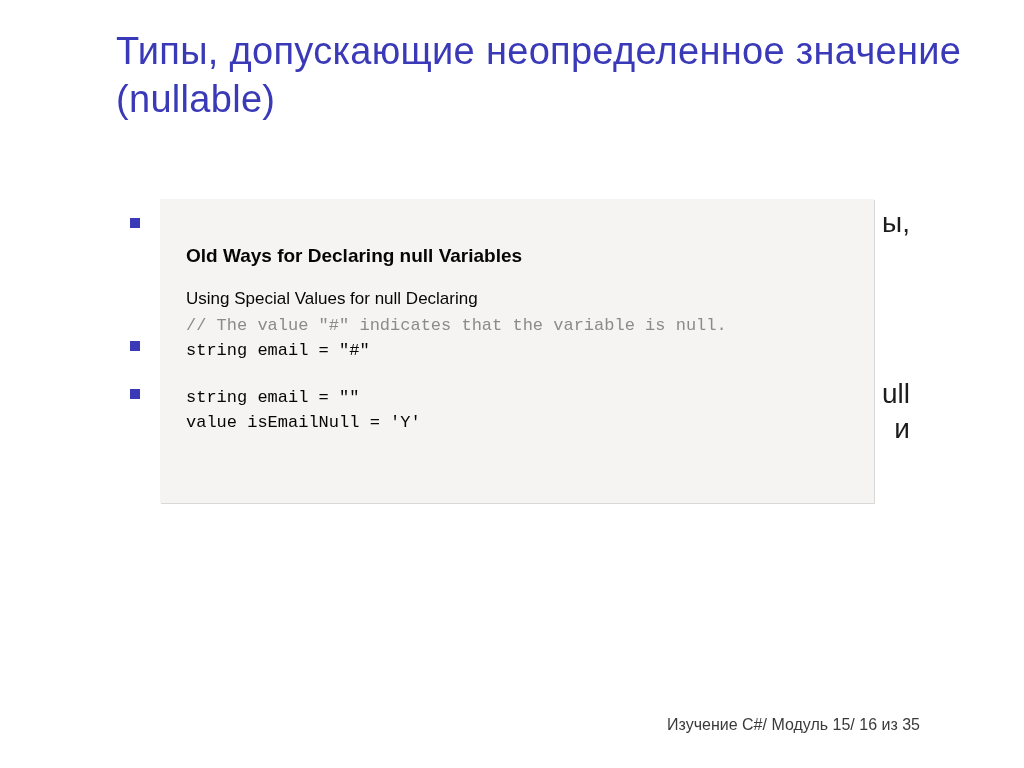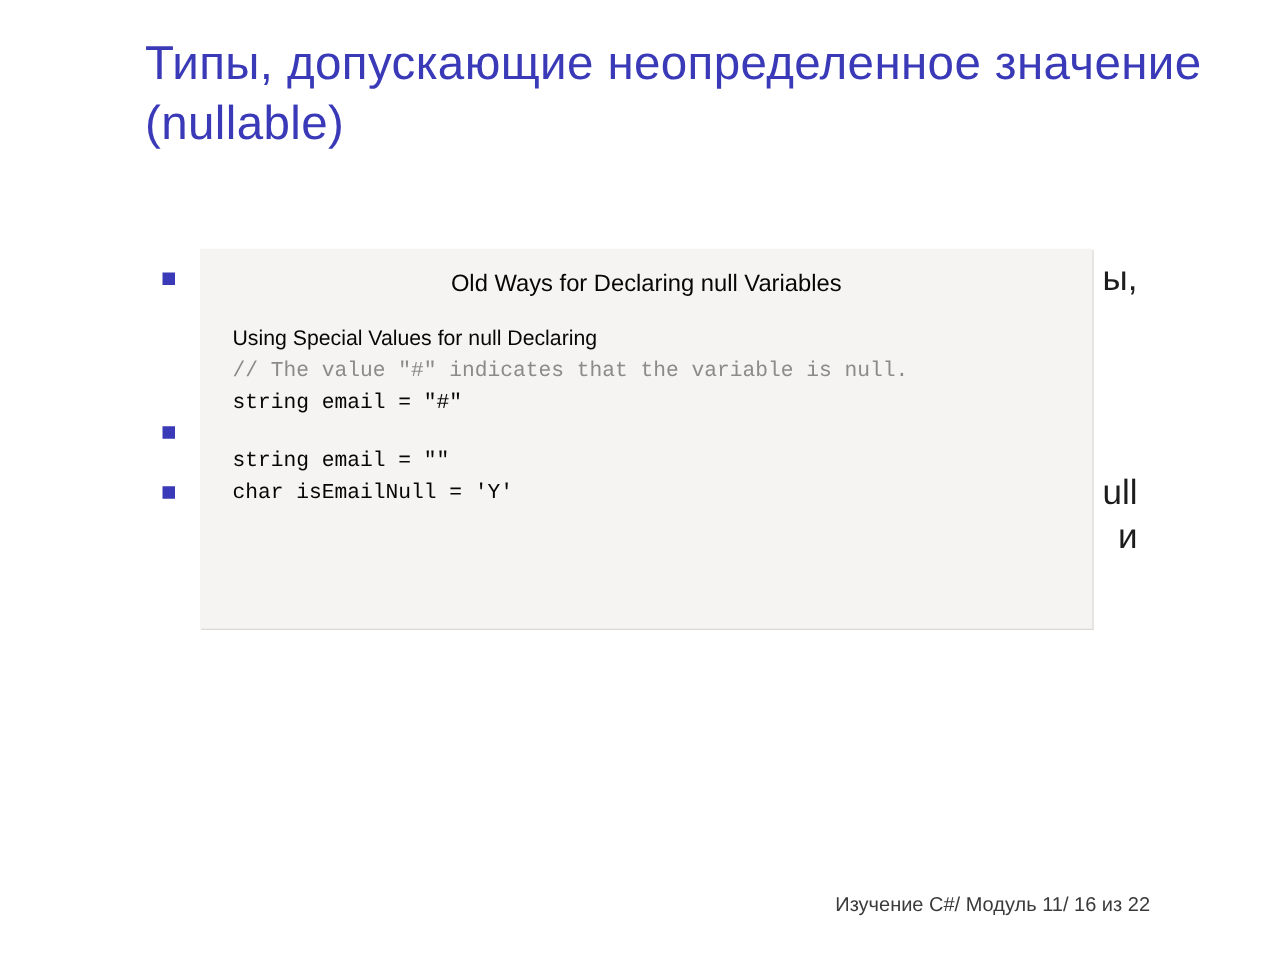--- a/index.html
+++ b/index.html
@@ -49,26 +49,26 @@
     position: absolute;
     left: 160px;
     top: 199px;
     width: 714px;
     height: 304px;
     background: #f5f4f2;
     box-shadow: 1px 1px 0 rgba(0,0,0,0.15);
     padding: 18px 26px 20px 26px;
   }
   .code-title {
-    text-align: center;
-    font-weight: normal;
+    font-weight: bold;
     font-size: 19px;
     color: #060606;
     margin-bottom: 22px;
     font-family: Arial, sans-serif;
+    margin-top: 28px;
   }
   .code-sub {
     font-size: 17px;
     color: #060606;
     font-family: Arial, sans-serif;
     margin-bottom: 7px;
   }
   .code-line {
     font-family: "Courier New", monospace;
     font-size: 17px;
@@ -118,17 +118,17 @@
   <div class="code-box">
     <div class="code-title">Old Ways for Declaring null Variables</div>
 
     <div class="code-sub">Using Special Values for null Declaring</div>
     <div class="code-comment">// The value "#" indicates that the variable is null.</div>
     <div class="code-line">string email = "#"</div>
 
     <div class="code-gap"></div>
 
     <div class="code-line">string email = ""</div>
-    <div class="code-line">char isEmailNull = 'Y'</div>
+    <div class="code-line">value isEmailNull = 'Y'</div>
   </div>
 
-  <div class="footer">Изучение C#/ Модуль 11/ 16 из 22</div>
+  <div class="footer">Изучение C#/ Модуль 15/ 16 из 35</div>
 </div>
 
 </body></html>

